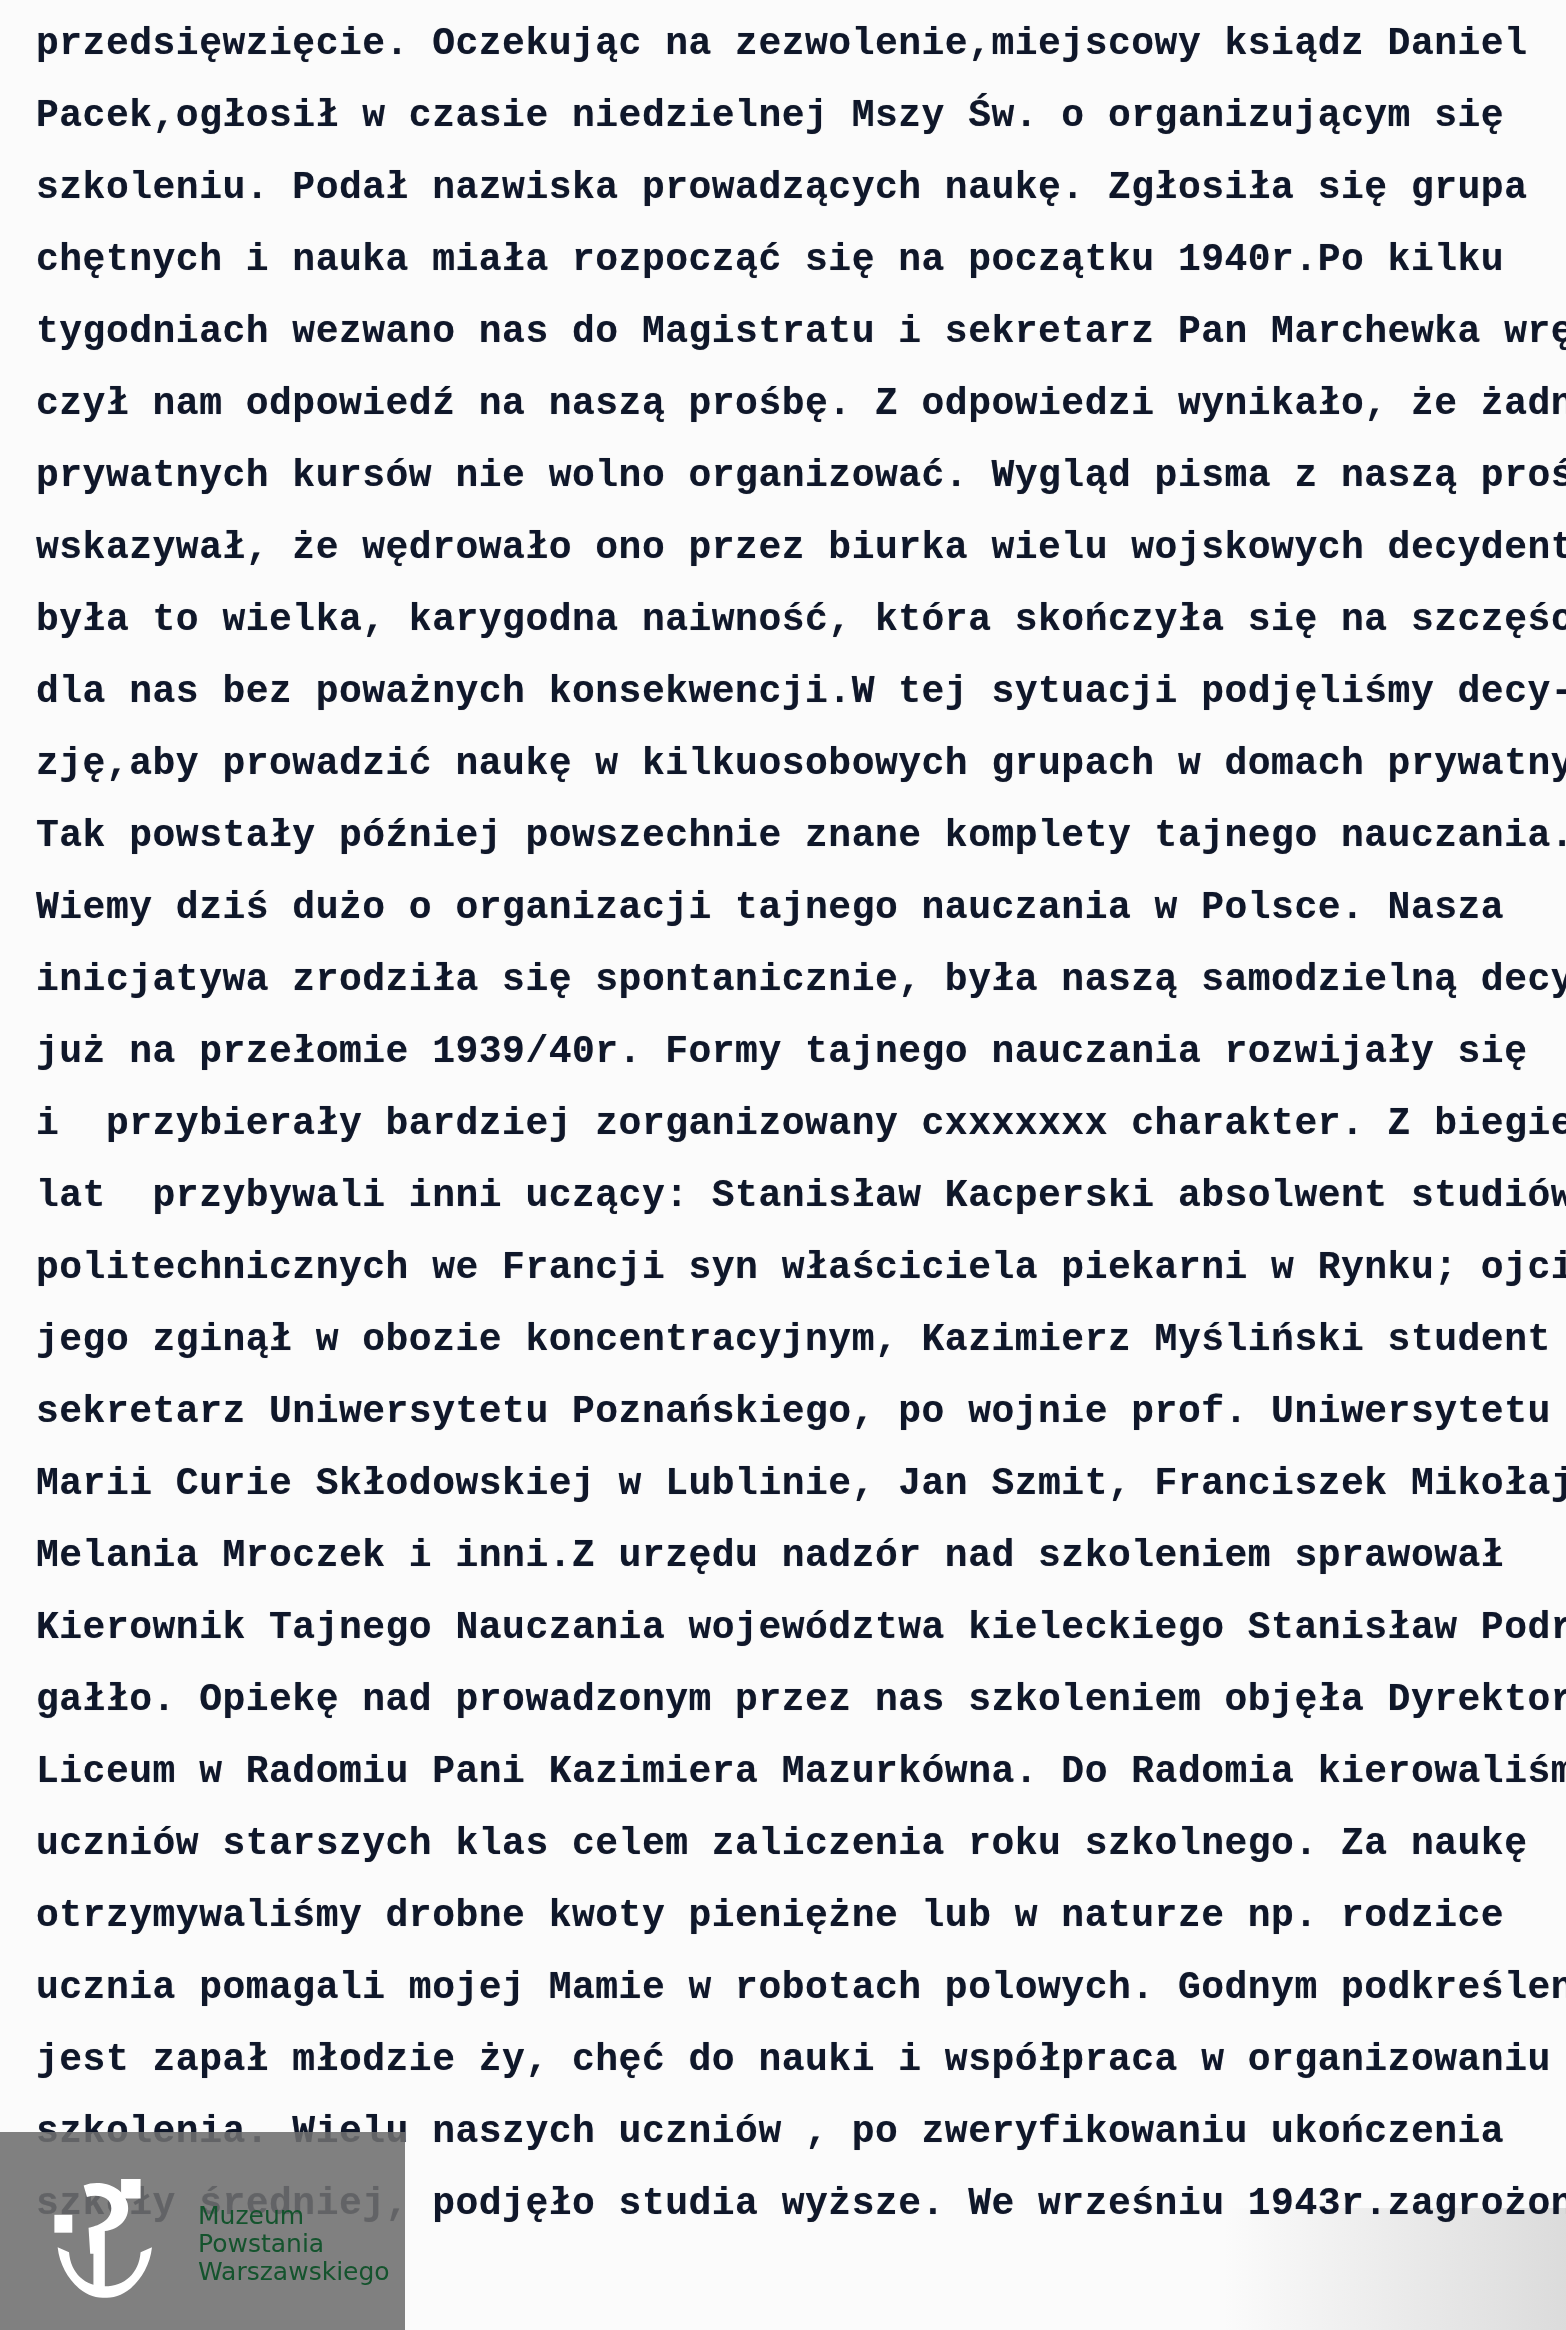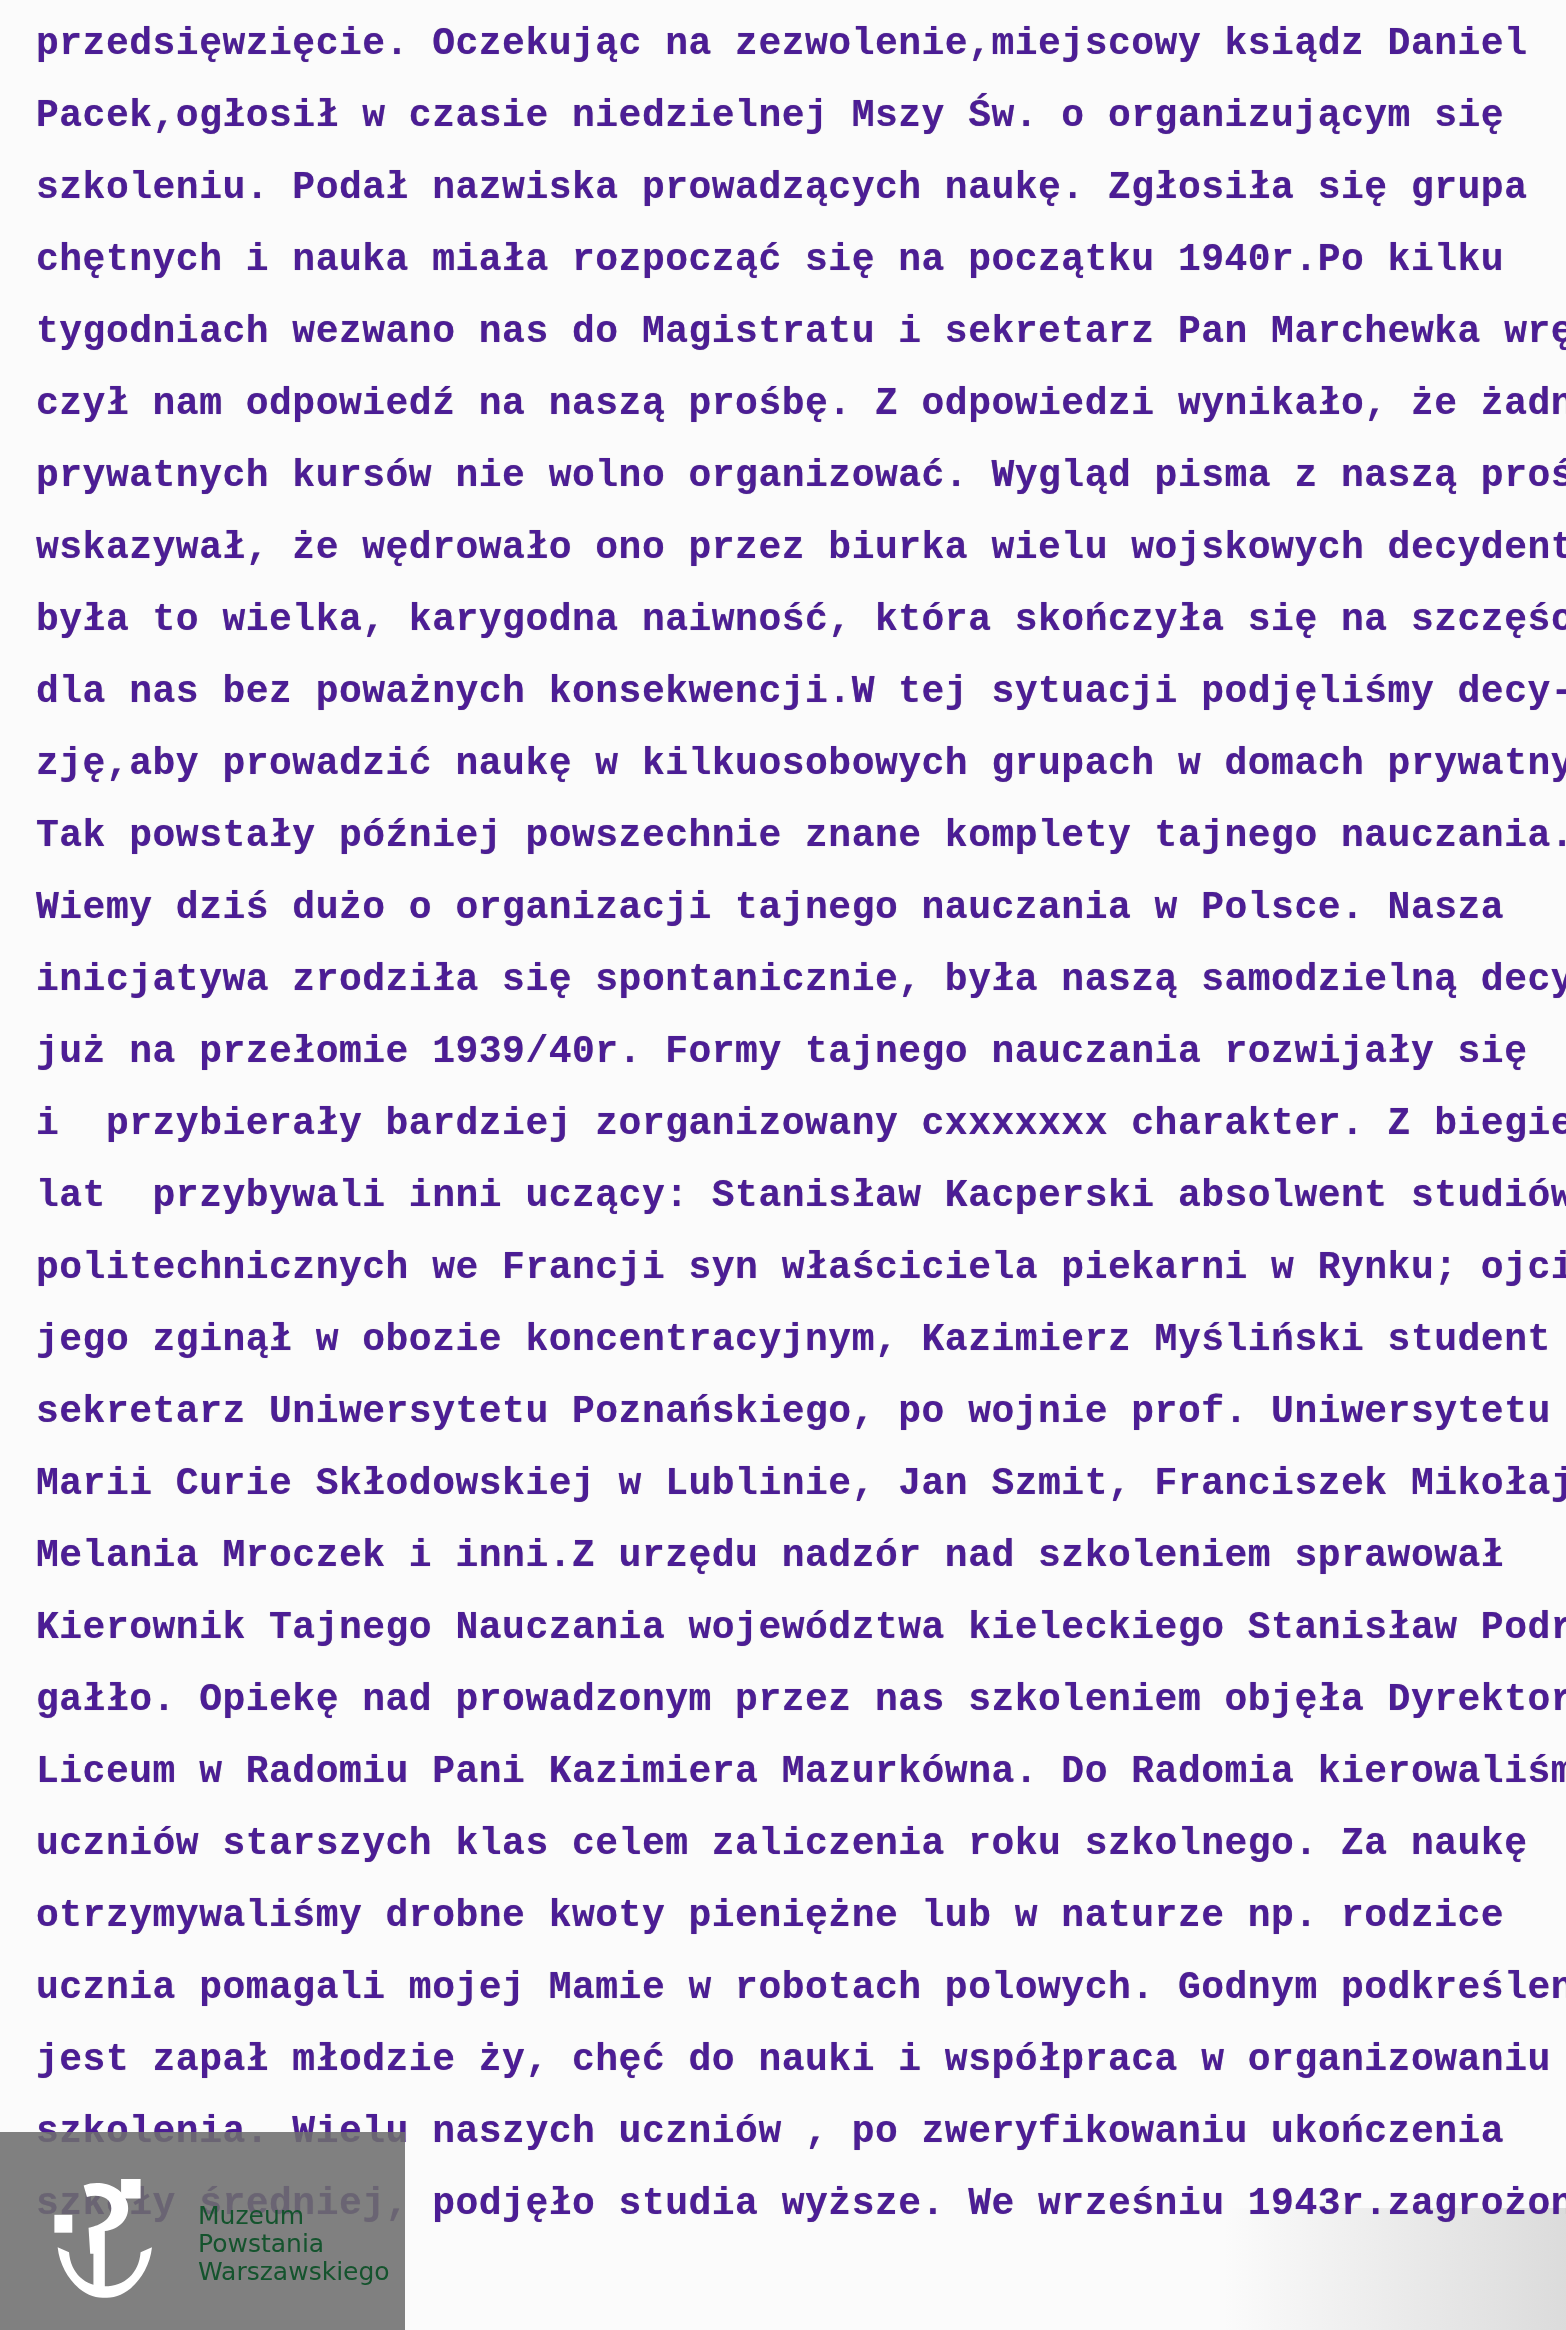--- a/index.html
+++ b/index.html
@@ -25,21 +25,21 @@
     .text-block {
       position: absolute;
       left: 36px;
       top: 8.2px;
       width: 1530px;
     }
     .line {
       font-family: "Liberation Mono", "DejaVu Sans Mono", monospace;
       font-size: 38px;
       font-weight: bold;
-      color: #4c1d95;
+      color: #0f172a;
       height: 72px;
       line-height: 72px;
       white-space: pre;
       letter-spacing: 0.5px;
       text-shadow: 0 0 0.8px rgba(0,0,0,0.45);
     }
     .logo-box {
       position: absolute;
       left: 0;
       top: 2132px;

